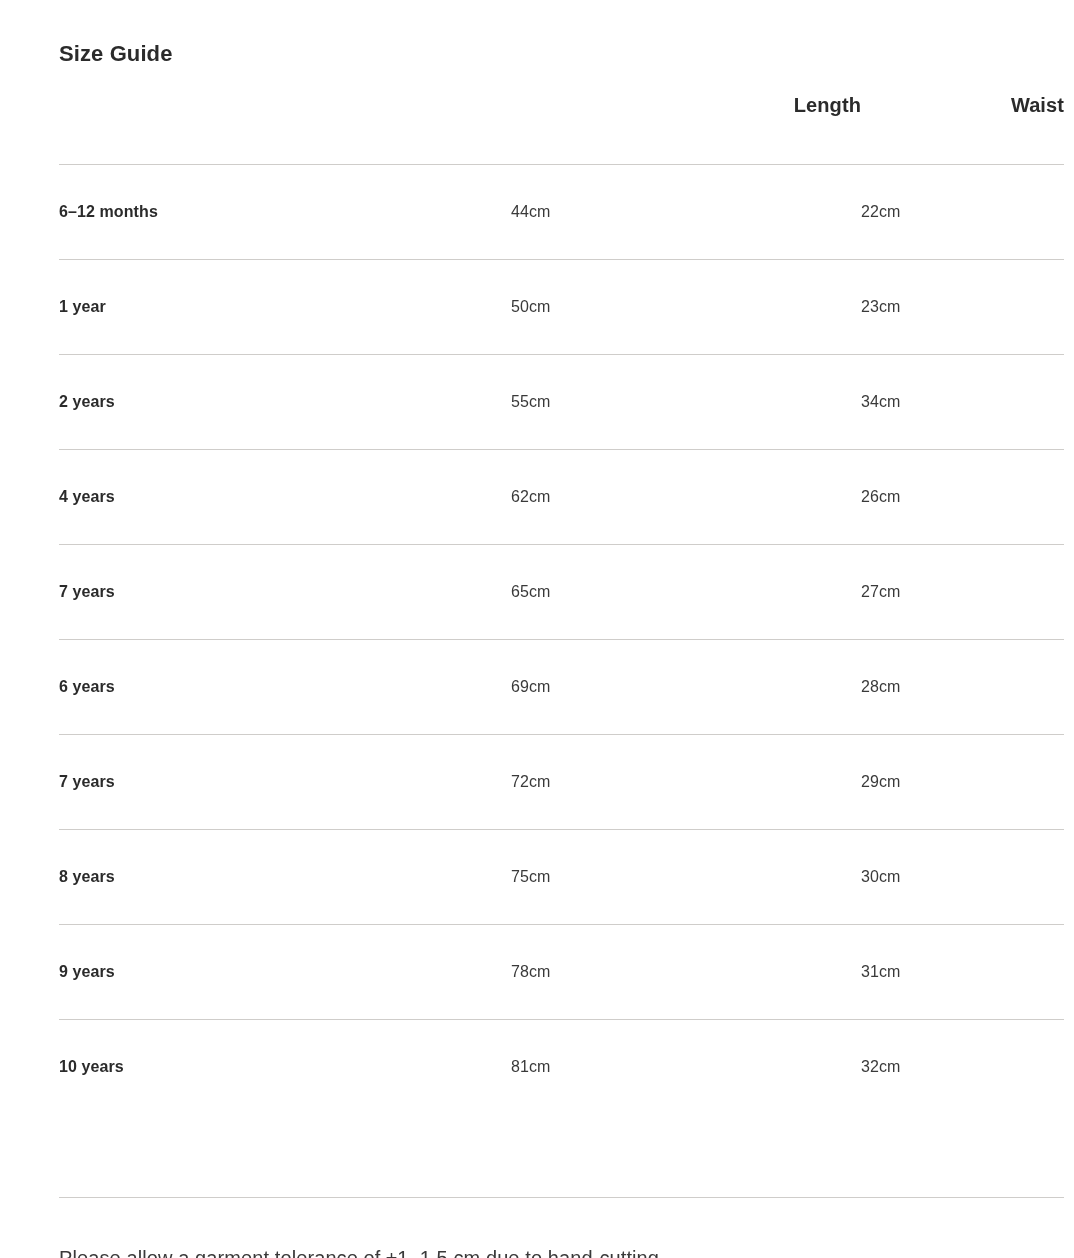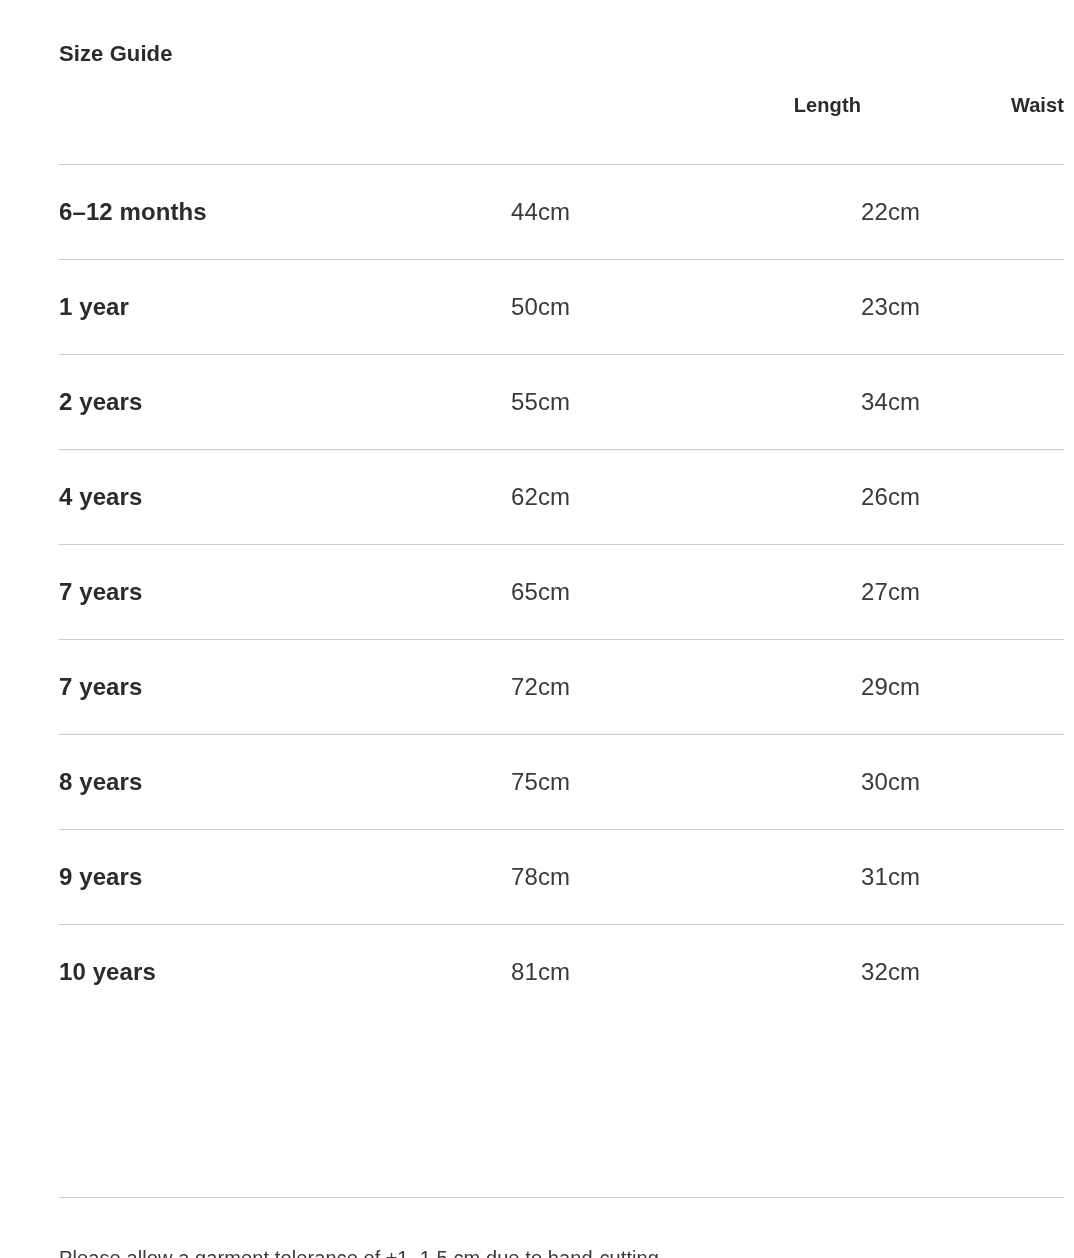--- a/index.html
+++ b/index.html
@@ -62,21 +62,21 @@
     letter-spacing: 0.1px;
   }
   .size-table thead th.hdr-blank { font-weight: 600; }
 
   .size-table tbody tr {
     border-top: 1px solid #cfcdca;
   }
 
   .size-table tbody td {
     height: 94px;
-    font-size: 24px;
+    font-size: 16px;
     line-height: 26px;
     color: #3a3a3a;
     vertical-align: middle;
     padding: 0;
     letter-spacing: 0.1px;
   }
 
   .size-table tbody td.cell-size {
     font-weight: 600;
     color: #2b2b2b;
@@ -145,20 +145,25 @@
         <td class="cell-size">4 years</td>
         <td class="cell-val">62cm</td>
         <td class="cell-val">26cm</td>
       </tr>
       <tr>
         <td class="cell-size">7 years</td>
         <td class="cell-val">65cm</td>
         <td class="cell-val">27cm</td>
       </tr>
       <tr>
+        <td class="cell-size">6 years</td>
+        <td class="cell-val">69cm</td>
+        <td class="cell-val">28cm</td>
+      </tr>
+      <tr>
         <td class="cell-size">7 years</td>
         <td class="cell-val">72cm</td>
         <td class="cell-val">29cm</td>
       </tr>
       <tr>
         <td class="cell-size">8 years</td>
         <td class="cell-val">75cm</td>
         <td class="cell-val">30cm</td>
       </tr>
       <tr>

